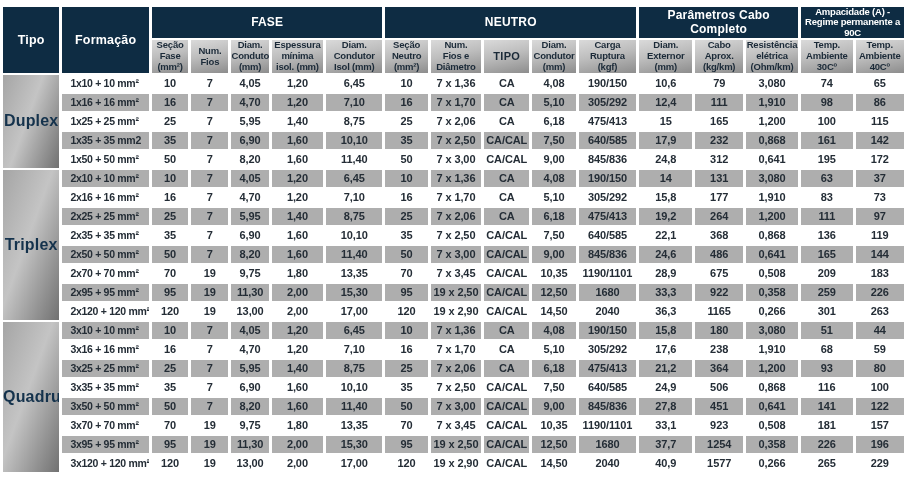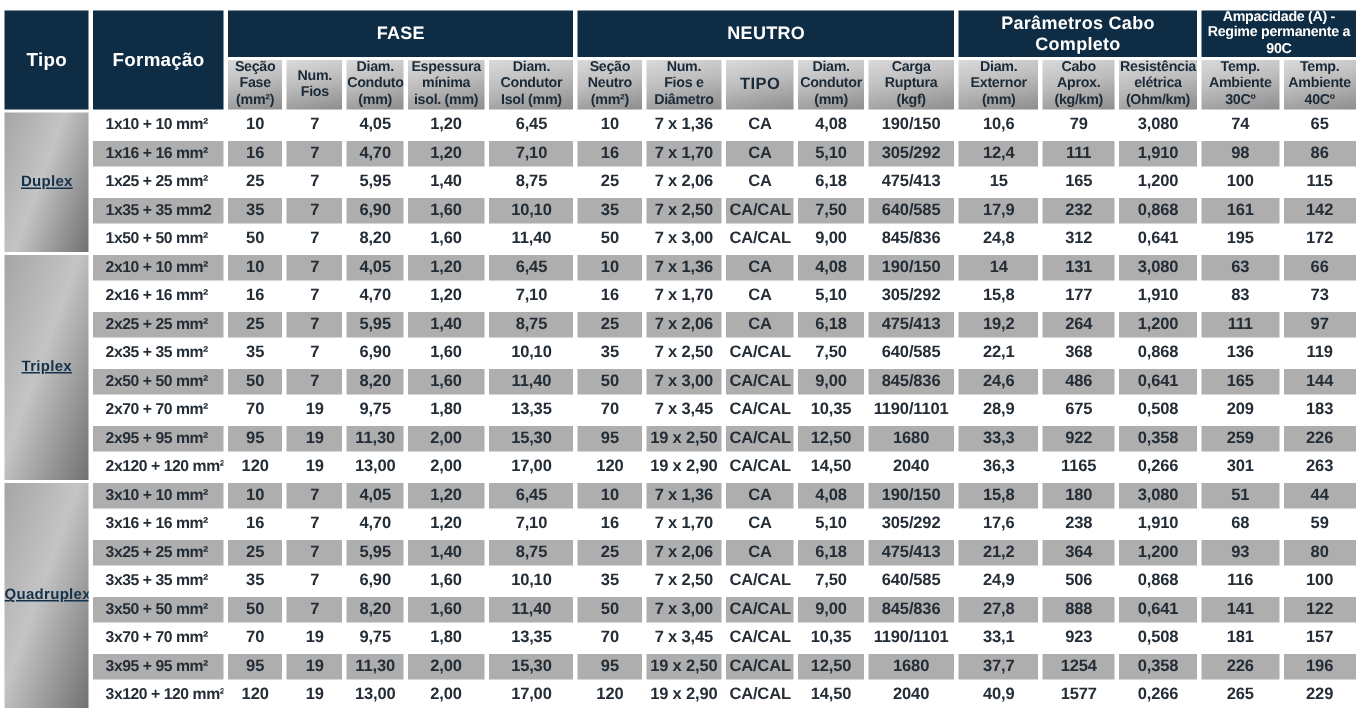--- a/index.html
+++ b/index.html
@@ -23,21 +23,21 @@
   
   .colhead{
     background:linear-gradient(168deg,#dadada 0%,#bdbdbd 45%,#8d8d8d 100%);
     color:#1b2a38;font-size:9.5px;line-height:1.14;height:32px;
     letter-spacing:-.2px;
   }
   .colhead.caps{font-size:11px;letter-spacing:.3px;}
   
   .tipo-cell{
     background:linear-gradient(110deg,#a5a5a5 0%,#c4c4c4 45%,#717171 100%);
-    color:#14324c;font-size:10px;letter-spacing:.2px;text-decoration:underline;
+    color:#14324c;font-size:16px;letter-spacing:.2px;
   }
   
   .val{font-size:11px;color:#242d36;height:17px;background:#ffffff;letter-spacing:-.1px;}
   .val.gray{background:#aeaeae;}
   .formacao{text-align:left;padding-left:8px;font-size:10.5px;letter-spacing:-.3px;white-space:nowrap;}
 </style>
 </head>
 <body>
 
 <table class="spec-table">
@@ -255,21 +255,21 @@
         <td class="val gray">6,45</td>
         <td class="val gray">10</td>
         <td class="val gray">7 x 1,36</td>
         <td class="val gray">CA</td>
         <td class="val gray">4,08</td>
         <td class="val gray">190/150</td>
         <td class="val gray">14</td>
         <td class="val gray">131</td>
         <td class="val gray">3,080</td>
         <td class="val gray">63</td>
-        <td class="val gray">66</td>
+        <td class="val gray">37</td>
       </tr>
       <tr>
         <td class="val formacao">2x16 + 16 mm²</td>
         <td class="val">16</td>
         <td class="val">7</td>
         <td class="val">4,70</td>
         <td class="val">1,20</td>
         <td class="val">7,10</td>
         <td class="val">16</td>
         <td class="val">7 x 1,70</td>
@@ -469,21 +469,21 @@
         <td class="val gray">7</td>
         <td class="val gray">8,20</td>
         <td class="val gray">1,60</td>
         <td class="val gray">11,40</td>
         <td class="val gray">50</td>
         <td class="val gray">7 x 3,00</td>
         <td class="val gray">CA/CAL</td>
         <td class="val gray">9,00</td>
         <td class="val gray">845/836</td>
         <td class="val gray">27,8</td>
-        <td class="val gray">888</td>
+        <td class="val gray">451</td>
         <td class="val gray">0,641</td>
         <td class="val gray">141</td>
         <td class="val gray">122</td>
       </tr>
       <tr>
         <td class="val formacao">3x70 + 70 mm²</td>
         <td class="val">70</td>
         <td class="val">19</td>
         <td class="val">9,75</td>
         <td class="val">1,80</td>

